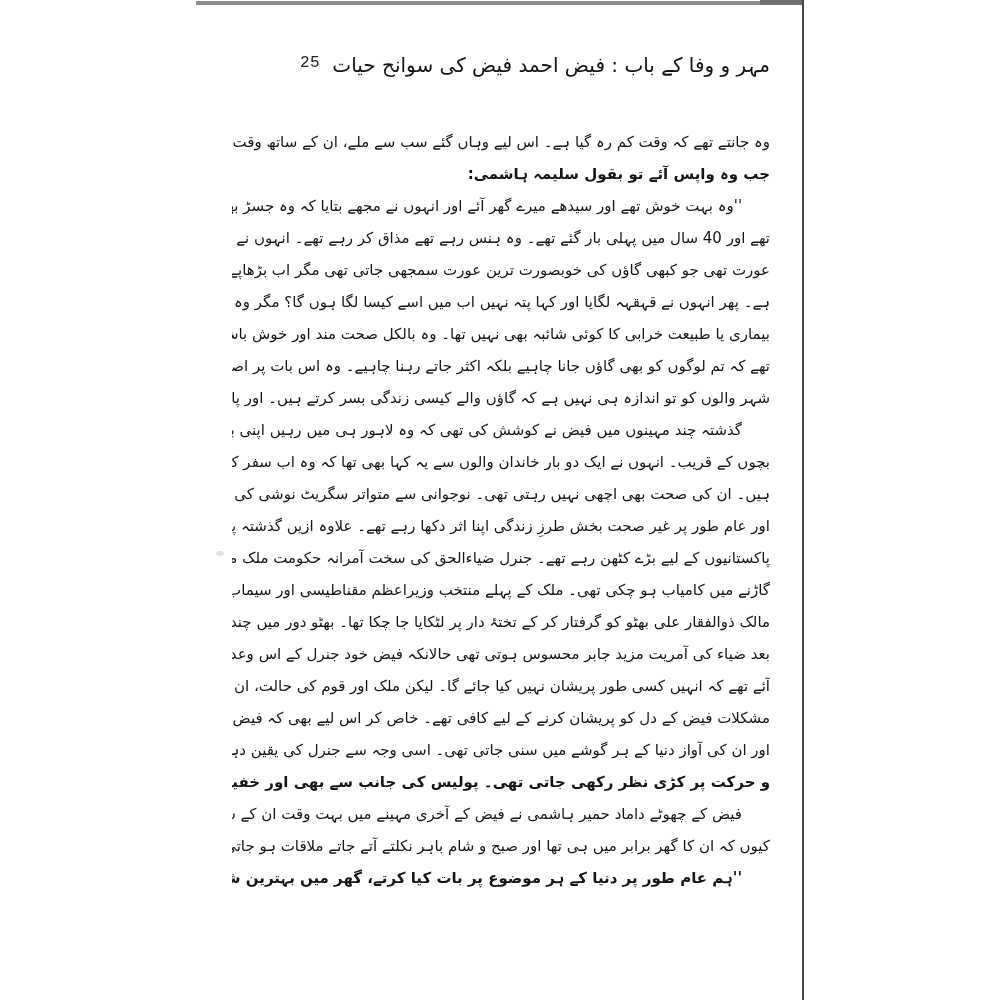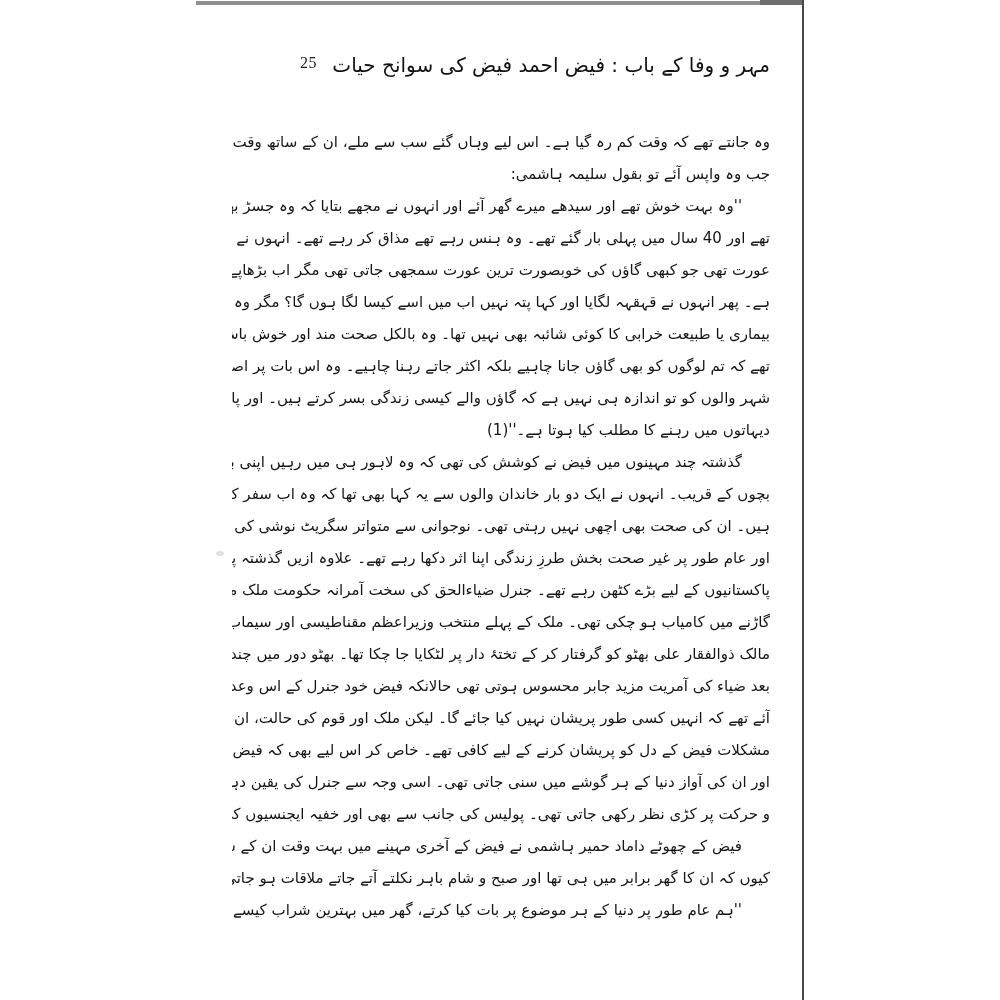--- a/index.html
+++ b/index.html
@@ -9,38 +9,38 @@
   }
   
   .top-edge{position:absolute;left:196px;top:1px;width:608px;height:4px;background:#8e8e8e;}
   .top-edge-dark{position:absolute;left:760px;top:0px;width:44px;height:5px;background:#6f6f6f;}
   .right-edge{position:absolute;left:802px;top:0;width:2px;height:1000px;background:#474747;}
   .smudge{position:absolute;left:216px;top:551px;width:8px;height:5px;background:#d9d9d9;border-radius:50%;opacity:.8;}
 
   
   .header{position:absolute;top:50px;left:232px;width:538px;height:30px;}
   .pagenum{
-    position:absolute;left:68px;top:4px;font-family:Liberation Serif, serif;
+    position:absolute;left:68px;top:4px;font-family:Liberation Mono, monospace;
     font-size:16px;color:#222;letter-spacing:.5px;
   }
   .title{
     position:absolute;right:0;top:0;direction:rtl;unicode-bidi:embed;
     font-size:20px;line-height:30px;white-space:nowrap;color:#121212;
   }
 
   
   .bodytext{position:absolute;left:232px;top:126px;width:538px;direction:rtl;}
   .para{margin:0;padding:0;}
   .line{
     height:32px;line-height:32px;font-size:15px;color:#151515;
     text-align:justify;text-align-last:justify;
     white-space:nowrap;overflow:hidden;
   }
   .line.first{text-indent:28px;}
-  .line.last{text-align:center;text-align-last:right;}
+  .line.last{text-align:center;text-align-last:right;font-weight:bold;}
 </style>
 </head>
 <body>
 
 <div class="photo">
 
   <div class="top-edge"></div>
   <div class="top-edge-dark"></div>
   <div class="right-edge"></div>
   <div class="smudge"></div>
@@ -58,21 +58,20 @@
     </div>
 
     <div class="para">
       <div class="line first">''وہ بہت خوش تھے اور سیدھے میرے گھر آئے اور انہوں نے مجھے بتایا کہ وہ جسڑ بھی گئے</div>
       <div class="line">تھے اور 40 سال میں پہلی بار گئے تھے۔ وہ ہنس رہے تھے مذاق کر رہے تھے۔ انہوں نے بتایا کہ ایک</div>
       <div class="line">عورت تھی جو کبھی گاؤں کی خوبصورت ترین عورت سمجھی جاتی تھی مگر اب بڑھاپے نے اسے بدشکل بنا دیا</div>
       <div class="line">ہے۔ پھر انہوں نے قہقہہ لگایا اور کہا پتہ نہیں اب میں اسے کیسا لگا ہوں گا؟ مگر وہ اندر سے خوش تھے۔ کسی</div>
       <div class="line">بیماری یا طبیعت خرابی کا کوئی شائبہ بھی نہیں تھا۔ وہ بالکل صحت مند اور خوش باش تھے۔ وہ بار بار کہہ رہے</div>
       <div class="line">تھے کہ تم لوگوں کو بھی گاؤں جانا چاہیے بلکہ اکثر جاتے رہنا چاہیے۔ وہ اس بات پر اصرار کر رہے تھے کہ</div>
       <div class="line">شہر والوں کو تو اندازہ ہی نہیں ہے کہ گاؤں والے کیسی زندگی بسر کرتے ہیں۔ اور پاکستان کے گاؤں</div>
-      <div class="line last">دیہاتوں میں رہنے کا مطلب کیا ہوتا ہے۔''(1)</div>
     </div>
 
     <div class="para">
       <div class="line first">گذشتہ چند مہینوں میں فیض نے کوشش کی تھی کہ وہ لاہور ہی میں رہیں اپنی بیٹیوں اور ان کے</div>
       <div class="line">بچوں کے قریب۔ انہوں نے ایک دو بار خاندان والوں سے یہ کہا بھی تھا کہ وہ اب سفر کر کے تھک گئے</div>
       <div class="line">ہیں۔ ان کی صحت بھی اچھی نہیں رہتی تھی۔ نوجوانی سے متواتر سگریٹ نوشی کی عادت، بے تکان مسافرت</div>
       <div class="line">اور عام طور پر غیر صحت بخش طرزِ زندگی اپنا اثر دکھا رہے تھے۔ علاوہ ازیں گذشتہ پانچ سال پاکستان اور</div>
       <div class="line">پاکستانیوں کے لیے بڑے کٹھن رہے تھے۔ جنرل ضیاءالحق کی سخت آمرانہ حکومت ملک میں اپنے پنجے</div>
       <div class="line">گاڑنے میں کامیاب ہو چکی تھی۔ ملک کے پہلے منتخب وزیراعظم مقناطیسی اور سیماب صفت شخصیت کے</div>
       <div class="line">مالک ذوالفقار علی بھٹو کو گرفتار کر کے تختۂ دار پر لٹکایا جا چکا تھا۔ بھٹو دور میں چند سال نسبتاً سیاسی آزادی کے</div>

